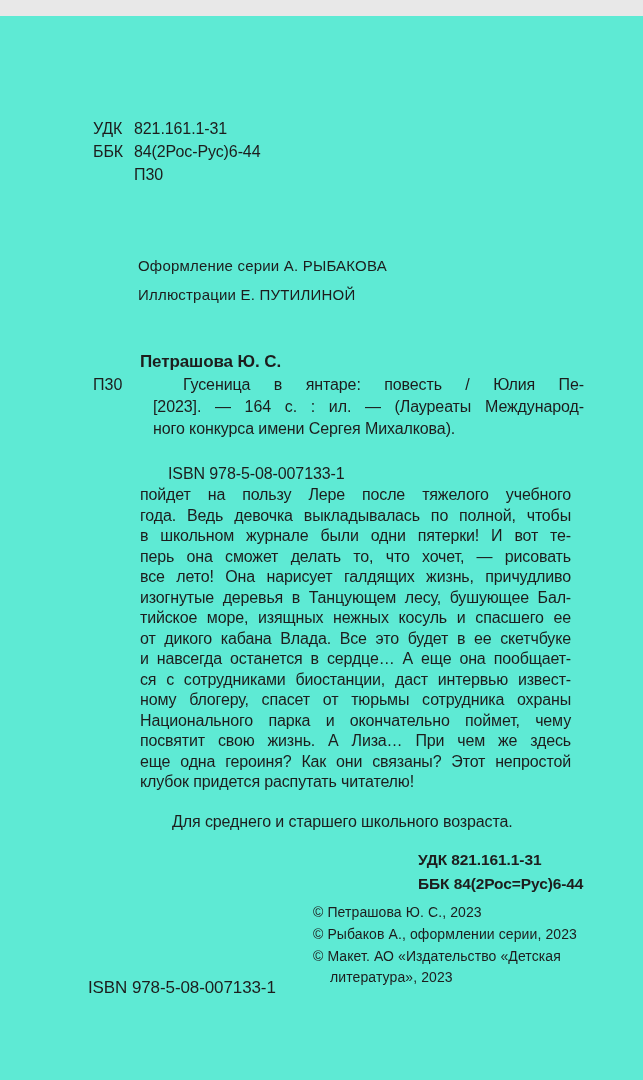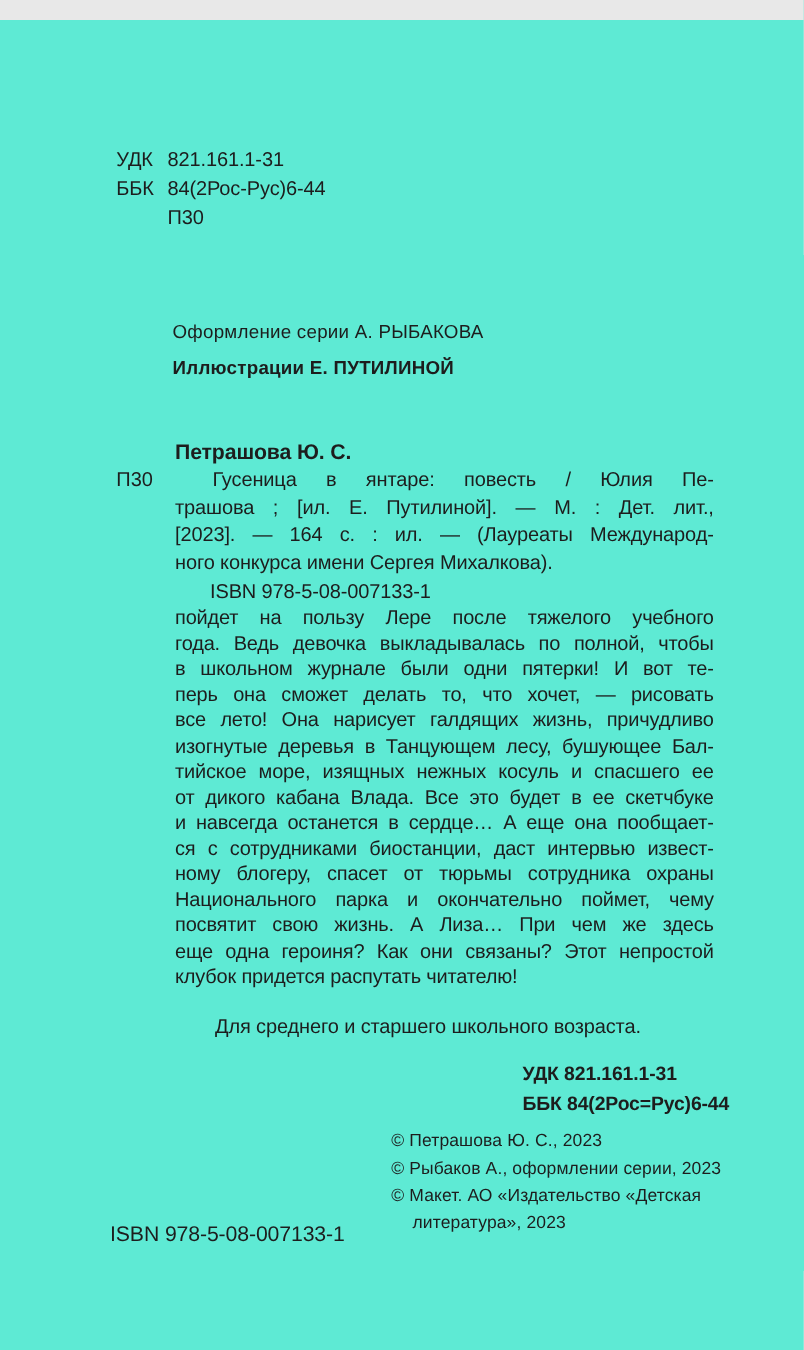--- a/index.html
+++ b/index.html
@@ -15,25 +15,25 @@
   }
   
   .top-codes{
     position:absolute;left:93px;top:101px;
     display:grid;grid-template-columns:41px auto;
     font-size:16px;line-height:23px;
     letter-spacing:-0.1px;
   }
   
   .credits{position:absolute;left:138px;top:241px;font-size:15px;line-height:18px;letter-spacing:0.2px;}
-  .credits .credit-line2{margin-top:11px;font-weight:bold;}
+  .credits .credit-line2{margin-top:11px;}
   
   .author{position:absolute;left:140px;top:336px;font-size:17px;font-weight:bold;letter-spacing:-0.1px;}
   .margin-code{position:absolute;left:93px;top:360px;font-size:16px;}
-  .card-lines{position:absolute;left:140px;top:358px;width:431px;font-size:16px;line-height:22px;letter-spacing:-0.1px;}
+  .card-lines{position:absolute;left:153px;top:358px;width:431px;font-size:16px;line-height:22px;letter-spacing:-0.1px;}
   .card-isbn{position:absolute;left:168px;top:449px;font-size:16px;letter-spacing:-0.1px;}
   
   .jline{text-align:justify;text-align-last:justify;}
   .indent30{padding-left:30px;}
   .indent18{padding-left:18px;}
   
   .annotation{position:absolute;left:140px;top:469px;width:431px;font-size:16px;line-height:20.5px;letter-spacing:-0.15px;}
   .audience{position:absolute;left:140px;top:797px;width:431px;font-size:16px;padding-left:32px;box-sizing:border-box;letter-spacing:-0.1px;}
   
   .bottom-codes{position:absolute;left:418px;top:832px;font-size:15.5px;font-weight:bold;line-height:24px;letter-spacing:-0.1px;}
@@ -60,21 +60,20 @@
   <div class="credits">
     <div class="credit-line1">Оформление серии А. РЫБАКОВА</div>
     <div class="credit-line2">Иллюстрации Е. ПУТИЛИНОЙ</div>
   </div>
 
   <div class="author">Петрашова Ю. С.</div>
   <div class="margin-code">П30</div>
 
   <div class="card-lines">
     <div class="jline indent30">Гусеница в янтаре: повесть / Юлия Пе-</div>
-    <div class="jline">трашова ; [ил. Е. Путилиной]. — М. : Дет. лит.,</div>
     <div class="jline">[2023]. — 164 с. : ил. — (Лауреаты Международ-</div>
     <div>ного конкурса имени Сергея Михалкова).</div>
   </div>
 
   <div class="card-isbn">ISBN 978-5-08-007133-1</div>
 
   <div class="annotation">
     <div class="jline">пойдет на пользу Лере после тяжелого учебного</div>
     <div class="jline">года. Ведь девочка выкладывалась по полной, чтобы</div>
     <div class="jline">в школьном журнале были одни пятерки! И вот те-</div>

